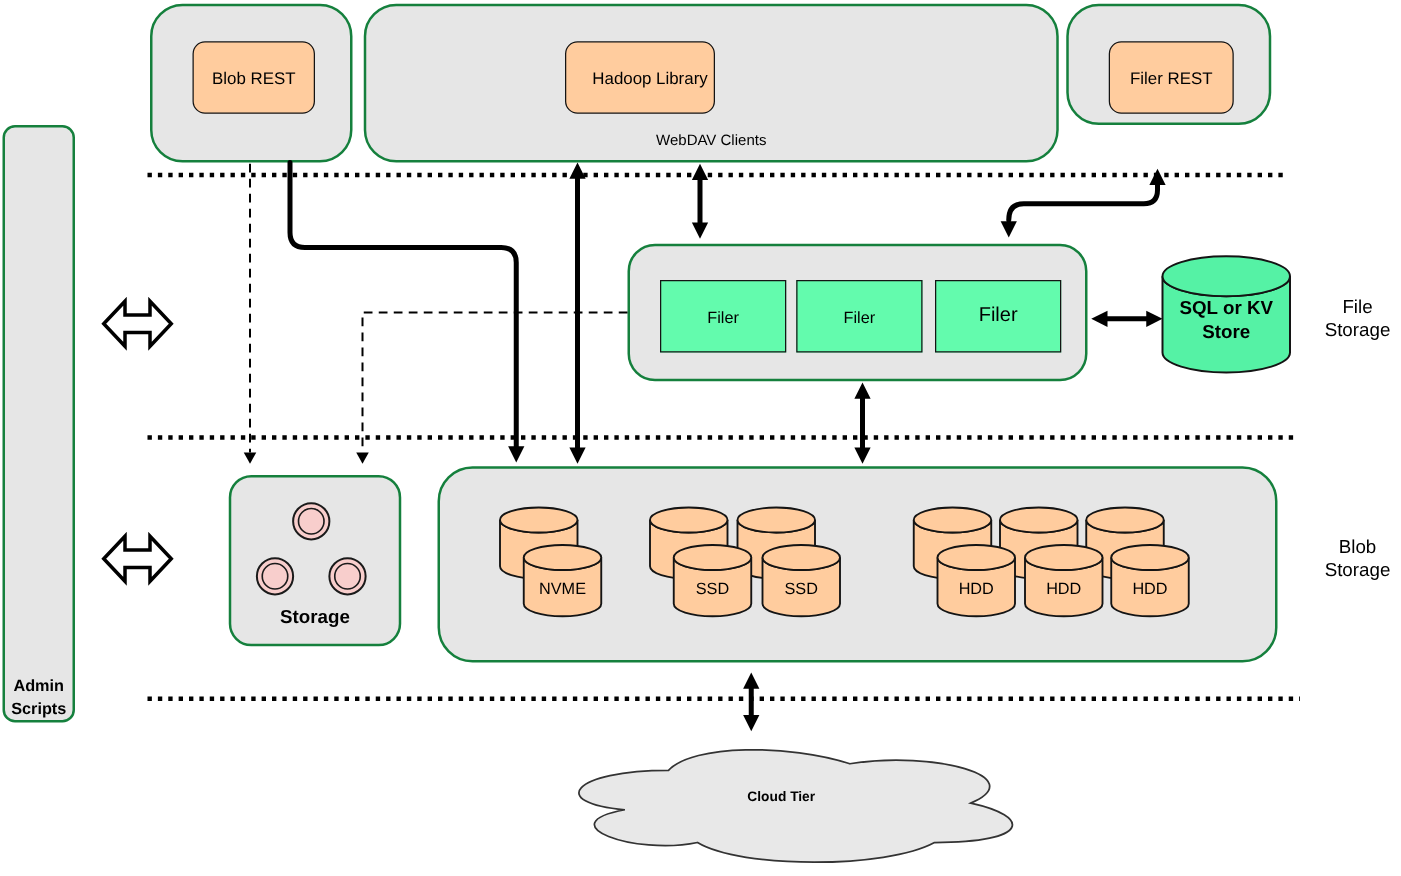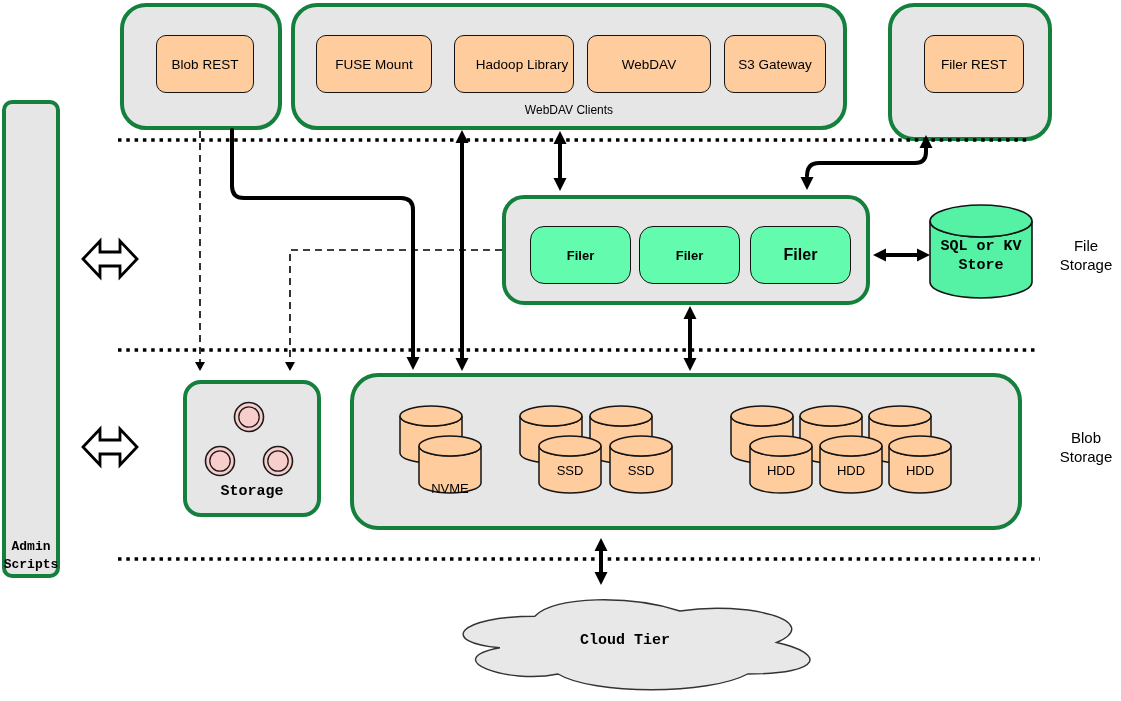--- a/index.html
+++ b/index.html
@@ -1,60 +1,51 @@
 <!DOCTYPE html>
 <html style="--container-fill: #e6e6e6; --client-fill: #ffcc9e; --filer-fill: #63fbad; --kv-fill: #55f2a5; --master-node-fill: #f8cecc; --line: #000000;"><head>
 <meta charset="utf-8">
 <style>
   html,body{margin:0;padding:0;background:#ffffff;}
   .canvas{position:relative;width:1121px;height:701px;background:#fff;overflow:hidden;
           font-family:"Liberation Sans", sans-serif;color:#000;}
-  .ctr{position:absolute;background:var(--container-fill,#e6e6e6);border:4px solid #15803d;box-sizing:border-box;}
+  .ctr{position:absolute;background:var(--container-fill,#e6e6e6);border:2px solid #15803d;box-sizing:border-box;}
   .node{position:absolute;display:flex;align-items:center;justify-content:center;
         box-sizing:border-box;font-size:13.5px;text-align:center;}
   .orange{background:var(--client-fill,#ffcc9e);border:1.5px solid #141414;border-radius:10px;}
-  .green{background:var(--filer-fill,#63fbad);border:1.5px solid #141414;border-radius:14px;font-weight:bold;}
+  .green{background:var(--filer-fill,#63fbad);border:1.5px solid #141414;border-radius:0;}
   .lbl{position:absolute;text-align:center;}
   .svglayer{position:absolute;left:0;top:0;z-index:5;pointer-events:none;}
   .toplabels{z-index:6;}
   .ctr-label{position:absolute;left:0;right:0;text-align:center;font-size:12px;}
-  .bold{font-weight:bold;font-family:Liberation Mono, monospace;}
+  .bold{font-weight:bold;}
 </style>
 </head>
 <body>
 
 <div class="canvas">
 
   <div class="ctr" style="left:2px;top:100px;width:58px;height:478px;border-radius:10px;display:flex;align-items:flex-end;justify-content:center;">
     <div class="bold" style="font-size:13px;line-height:18px;text-align:center;">Admin Scripts</div>
   </div>
 
   <div class="ctr" style="left:120px;top:3px;width:162px;height:127px;border-radius:26px;">
     <div class="node orange" style="left:32px;top:28px;width:98px;height:58px;">
       <span>Blob REST</span>
     </div>
   </div>
 
   <div class="ctr" style="left:291px;top:3px;width:556px;height:127px;border-radius:26px;">
-    <div class="node orange" style="left:21px;top:28px;width:116px;height:58px;">
-      <span>FUSE Mount</span>
-    </div>
     <div class="node orange" style="left:159px;top:28px;width:120px;height:58px;padding-left:16px;">
       <span>Hadoop Library</span>
-    </div>
-    <div class="node orange" style="left:292px;top:28px;width:124px;height:58px;">
-      <span>WebDAV</span>
-    </div>
-    <div class="node orange" style="left:429px;top:28px;width:102px;height:58px;">
-      <span>S3 Gateway</span>
     </div>
     <div class="ctr-label" style="bottom:9px;">WebDAV Clients</div>
   </div>
 
-  <div class="ctr" style="left:853px;top:3px;width:164px;height:138px;border-radius:26px;margin-left:35px;">
+  <div class="ctr" style="left:853px;top:3px;width:164px;height:97px;border-radius:26px;">
     <div class="node orange" style="left:32px;top:28px;width:100px;height:58px;">
       <span>Filer REST</span>
     </div>
   </div>
 
   <div class="ctr" style="left:502px;top:195px;width:368px;height:110px;border-radius:22px;">
     <div class="node green" style="left:24px;top:27px;width:101px;height:58px;font-size:13px;">
       <span>Filer</span>
     </div>
     <div class="node green" style="left:133px;top:27px;width:101px;height:58px;font-size:13px;">
@@ -188,21 +179,21 @@
     </g>
 
     <g fill="var(--kv-fill,#55f2a5)" stroke="#141414" stroke-width="1.6">
       <path d="M930,221 L930,282 A51,16 0 0 0 1032,282 L1032,221 A51,16 0 0 1 930,221 Z"></path>
       <ellipse cx="981" cy="221" rx="51" ry="16"></ellipse>
     </g>
 
     <path d="M534.8,616.3 C457.4,616.3 438,642.5 499.9,647.8 C438,659.3 507.7,684.5 558,674 C592.8,695 708.9,695 747.6,674 C825,674 825,653 776.6,642.5 C825,621.5 747.6,600.5 679.9,611 C631.5,595.3 554.1,595.3 534.8,616.3 Z" fill="#e8e8e8" stroke="#333" stroke-width="1.4"></path>
   </svg>
 
-  <div class="lbl toplabels" style="left:420px;top:481px;width:60px;font-size:13px;">NVME</div>
+  <div class="lbl toplabels" style="left:420px;top:463px;width:60px;font-size:13px;">NVME</div>
   <div class="lbl toplabels" style="left:540px;top:463px;width:60px;font-size:13px;">SSD</div>
   <div class="lbl toplabels" style="left:611px;top:463px;width:60px;font-size:13px;">SSD</div>
   <div class="lbl toplabels" style="left:751px;top:463px;width:60px;font-size:13px;">HDD</div>
   <div class="lbl toplabels" style="left:821px;top:463px;width:60px;font-size:13px;">HDD</div>
   <div class="lbl toplabels" style="left:890px;top:463px;width:60px;font-size:13px;">HDD</div>
   <div class="lbl toplabels bold" style="left:935px;top:237px;width:92px;font-size:15px;line-height:19px;">SQL or KV Store</div>
-  <div class="lbl toplabels bold" style="left:545px;top:632px;width:160px;font-size:15px;">Cloud Tier</div>
+  <div class="lbl toplabels bold" style="left:545px;top:632px;width:160px;font-size:11px;">Cloud Tier</div>
 </div>
 
 </body></html>

